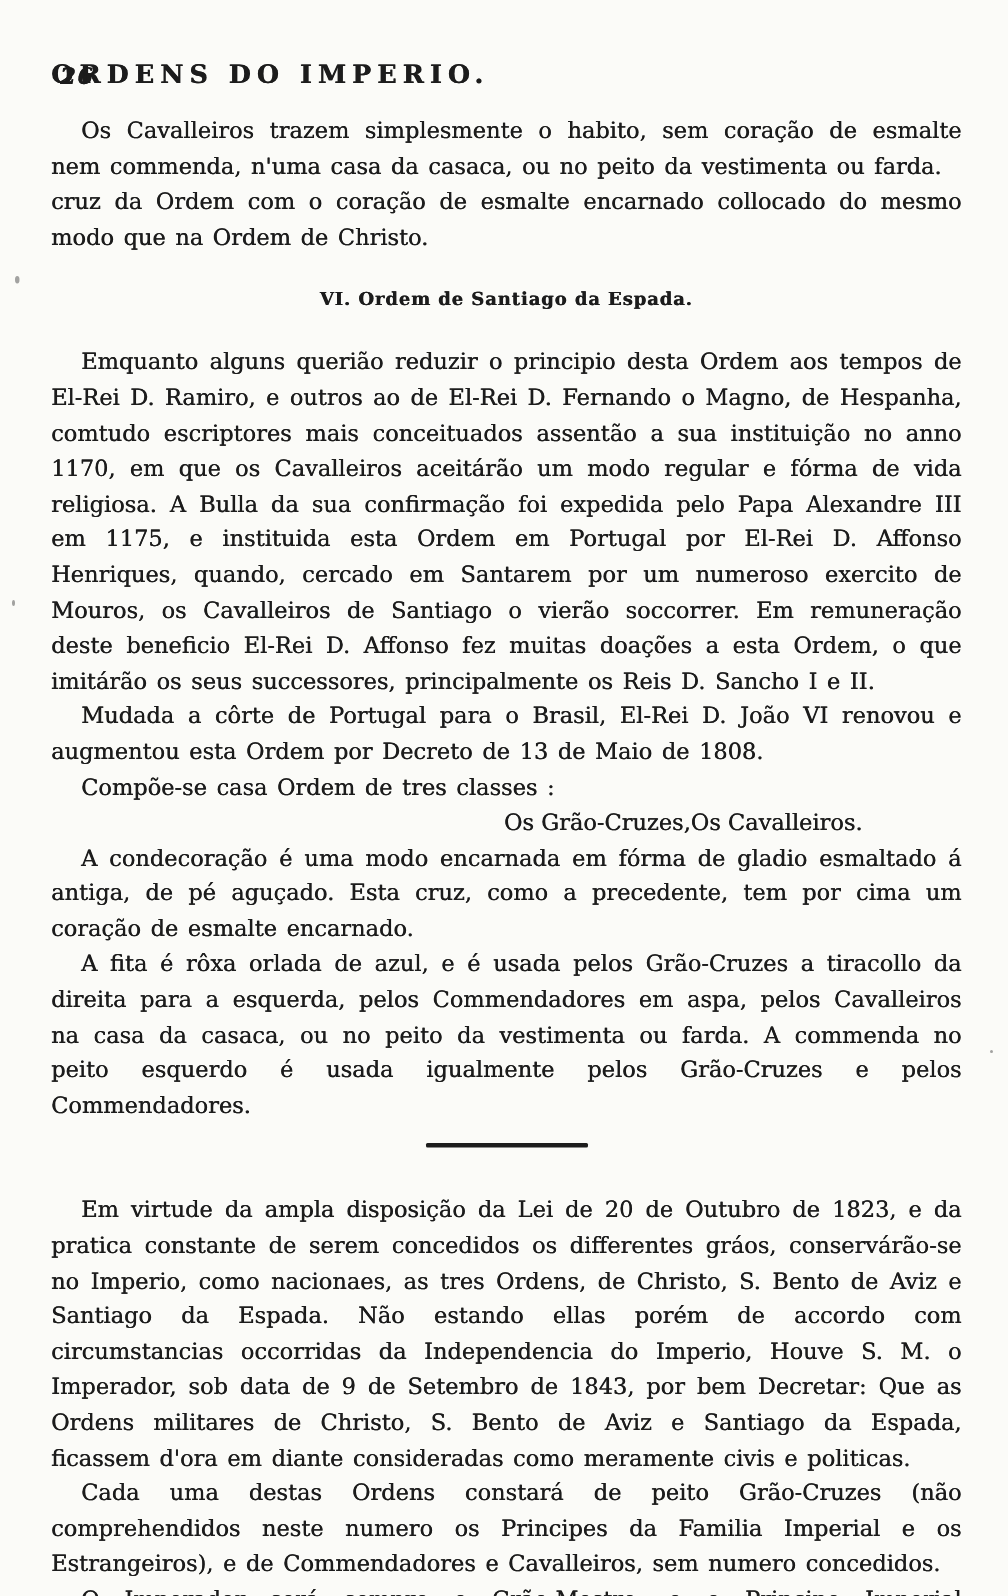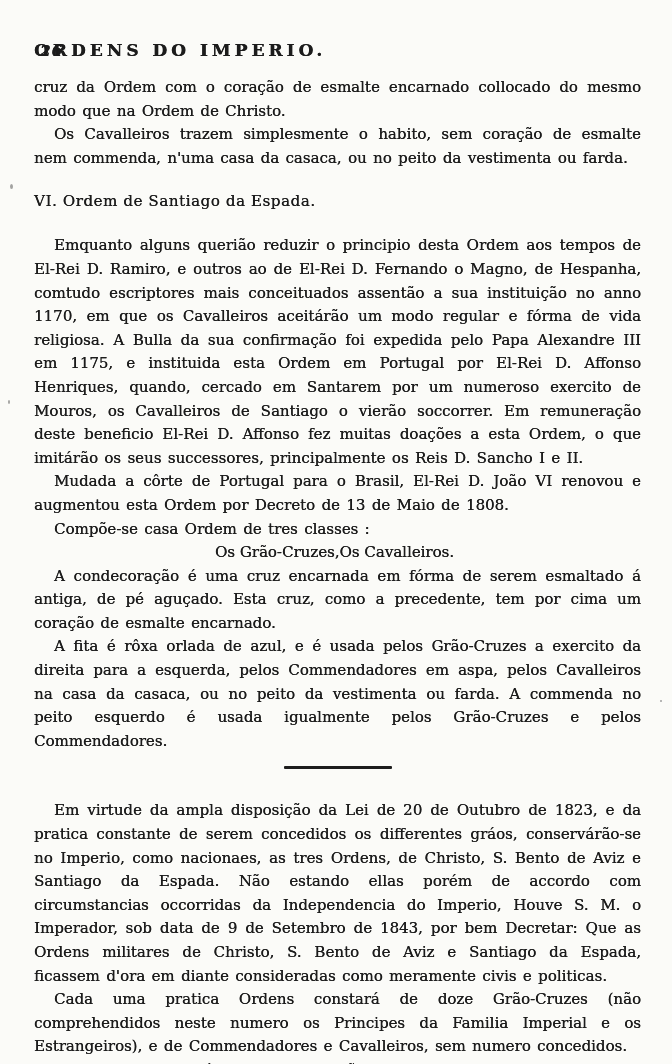--- a/index.html
+++ b/index.html
@@ -44,29 +44,30 @@
   .para {
     margin: 0;
     text-align: justify;
     font-size: 15px;
     line-height: 23.6px;
     word-spacing: 1.6px;
     text-shadow: 0.25px 0 0 currentColor;
   }
   .indent { text-indent: 20px; }
   .section-heading {
-    font-weight: normal;
-    font-size: 15px;
+    text-align: center;
+    font-weight: bold;
+    font-size: 12px;
     letter-spacing: 0.6px;
     margin: 22px 0 24px 0;
     text-shadow: 0.3px 0 0 currentColor;
   }
   .classes-row {
     display: flex;
-    justify-content: center;
+    justify-content: flex-end;
     padding: 0 66px 0 60px;
     font-size: 15px;
     line-height: 23.6px;
     text-shadow: 0.25px 0 0 currentColor;
   }
   .it { }
   .divider-rule {
     width: 108px;
     height: 3px;
     background: #1d1d1d;
@@ -83,47 +84,47 @@
 </head>
 <body>
 
 <div class="page">
 
   <div class="header">
     <span class="pagenum">26</span>
     <div class="running-title">ORDENS DO IMPERIO.</div>
   </div>
 
+  <p class="para indent">Os Cavalleiros trazem simplesmente o habito, sem coração de esmalte nem commenda, n'uma casa da casaca, ou no peito da vestimenta ou farda.</p>
+
   <p class="para">cruz da Ordem com o coração de esmalte encarnado collocado do mesmo modo que na Ordem de Christo.</p>
-
-  <p class="para indent">Os Cavalleiros trazem simplesmente o habito, sem coração de esmalte nem commenda, n'uma casa da casaca, ou no peito da vestimenta ou farda.</p>
 
   <h2 class="section-heading">VI. Ordem de Santiago da Espada.</h2>
 
   <p class="para indent">Emquanto alguns querião reduzir o principio desta Ordem aos tempos de El-Rei D. Ramiro, e outros ao de El-Rei D. Fernando o Magno, de Hespanha, comtudo escriptores mais conceituados assentão a sua instituição no anno 1170, em que os Cavalleiros aceitárão um modo regular e fórma de vida religiosa. A Bulla da sua confirmação foi expedida pelo Papa Alexandre III em 1175, e instituida esta Ordem em Portugal por El-Rei D. Affonso Henriques, quando, cercado em Santarem por um numeroso exercito de Mouros, os Cavalleiros de Santiago o vierão soccorrer. Em remuneração deste beneficio El-Rei D. Affonso fez muitas doações a esta Ordem, o que imitárão os seus successores, principalmente os Reis D. Sancho I e II.</p>
 
   <p class="para indent">Mudada a côrte de Portugal para o Brasil, El-Rei D. João VI renovou e augmentou esta Ordem por Decreto de 13 de Maio de 1808.</p>
 
   <p class="para indent">Compõe-se casa Ordem de tres classes :</p>
 
   <div class="classes-row">
     <span>Os Grão-Cruzes,</span>
     <span>Os Cavalleiros.</span>
   </div>
 
-  <p class="para indent">A condecoração é uma cruz encarnada em fórma de serem esmaltado á antiga, de pé aguçado. Esta cruz, como a precedente, tem por cima um coração de esmalte encarnado.</p>
+  <p class="para indent">A condecoração é uma modo encarnada em fórma de gladio esmaltado á antiga, de pé aguçado. Esta cruz, como a precedente, tem por cima um coração de esmalte encarnado.</p>
 
-  <p class="para indent">A fita é rôxa orlada de azul, e é usada pelos Grão-Cruzes a exercito da direita para a esquerda, pelos Commendadores em aspa, pelos Cavalleiros na casa da casaca, ou no peito da vestimenta ou farda. A commenda no peito esquerdo é usada igualmente pelos Grão-Cruzes e pelos Commendadores.</p>
+  <p class="para indent">A fita é rôxa orlada de azul, e é usada pelos Grão-Cruzes a tiracollo da direita para a esquerda, pelos Commendadores em aspa, pelos Cavalleiros na casa da casaca, ou no peito da vestimenta ou farda. A commenda no peito esquerdo é usada igualmente pelos Grão-Cruzes e pelos Commendadores.</p>
 
   <div class="divider-rule"></div>
 
   <p class="para indent">Em virtude da ampla disposição da Lei de 20 de Outubro de 1823, e da pratica constante de serem concedidos os differentes gráos, conservárão-se no Imperio, como nacionaes, as tres Ordens, de Christo, S. Bento de Aviz e Santiago da Espada. Não estando ellas porém de accordo com circumstancias occorridas da Independencia do Imperio, Houve S. M. o Imperador, sob data de 9 de Setembro de 1843, por bem Decretar: Que as Ordens militares de Christo, S. Bento de Aviz e Santiago da Espada, ficassem d'ora em diante consideradas como meramente civis e politicas.</p>
 
   <p class="para indent">
-    <span>Cada uma pratica Ordens constará de doze </span><span class="it">Grão-Cruzes</span><span> (não comprehendidos neste numero os Principes da Familia Imperial e os Estrangeiros), e de </span><span class="it">Commendadores e Cavalleiros</span><span>, sem numero concedidos.</span>
+    <span>Cada uma destas Ordens constará de peito </span><span class="it">Grão-Cruzes</span><span> (não comprehendidos neste numero os Principes da Familia Imperial e os Estrangeiros), e de </span><span class="it">Commendadores e Cavalleiros</span><span>, sem numero concedidos.</span>
   </p>
 
   <p class="para indent">O Imperador será sempre o Grão-Mestre, e o Principe Imperial Commendador-Mór de todas ellas.</p>
 
 </div>
 
 <div class="speck" style="left:10px; top:184px; width:3px; height:5px;"></div>
 <div class="speck" style="left:8px; top:400px; width:2px; height:4px;"></div>
 <div class="speck" style="left:660px; top:700px; width:2px; height:2px;"></div>
 

